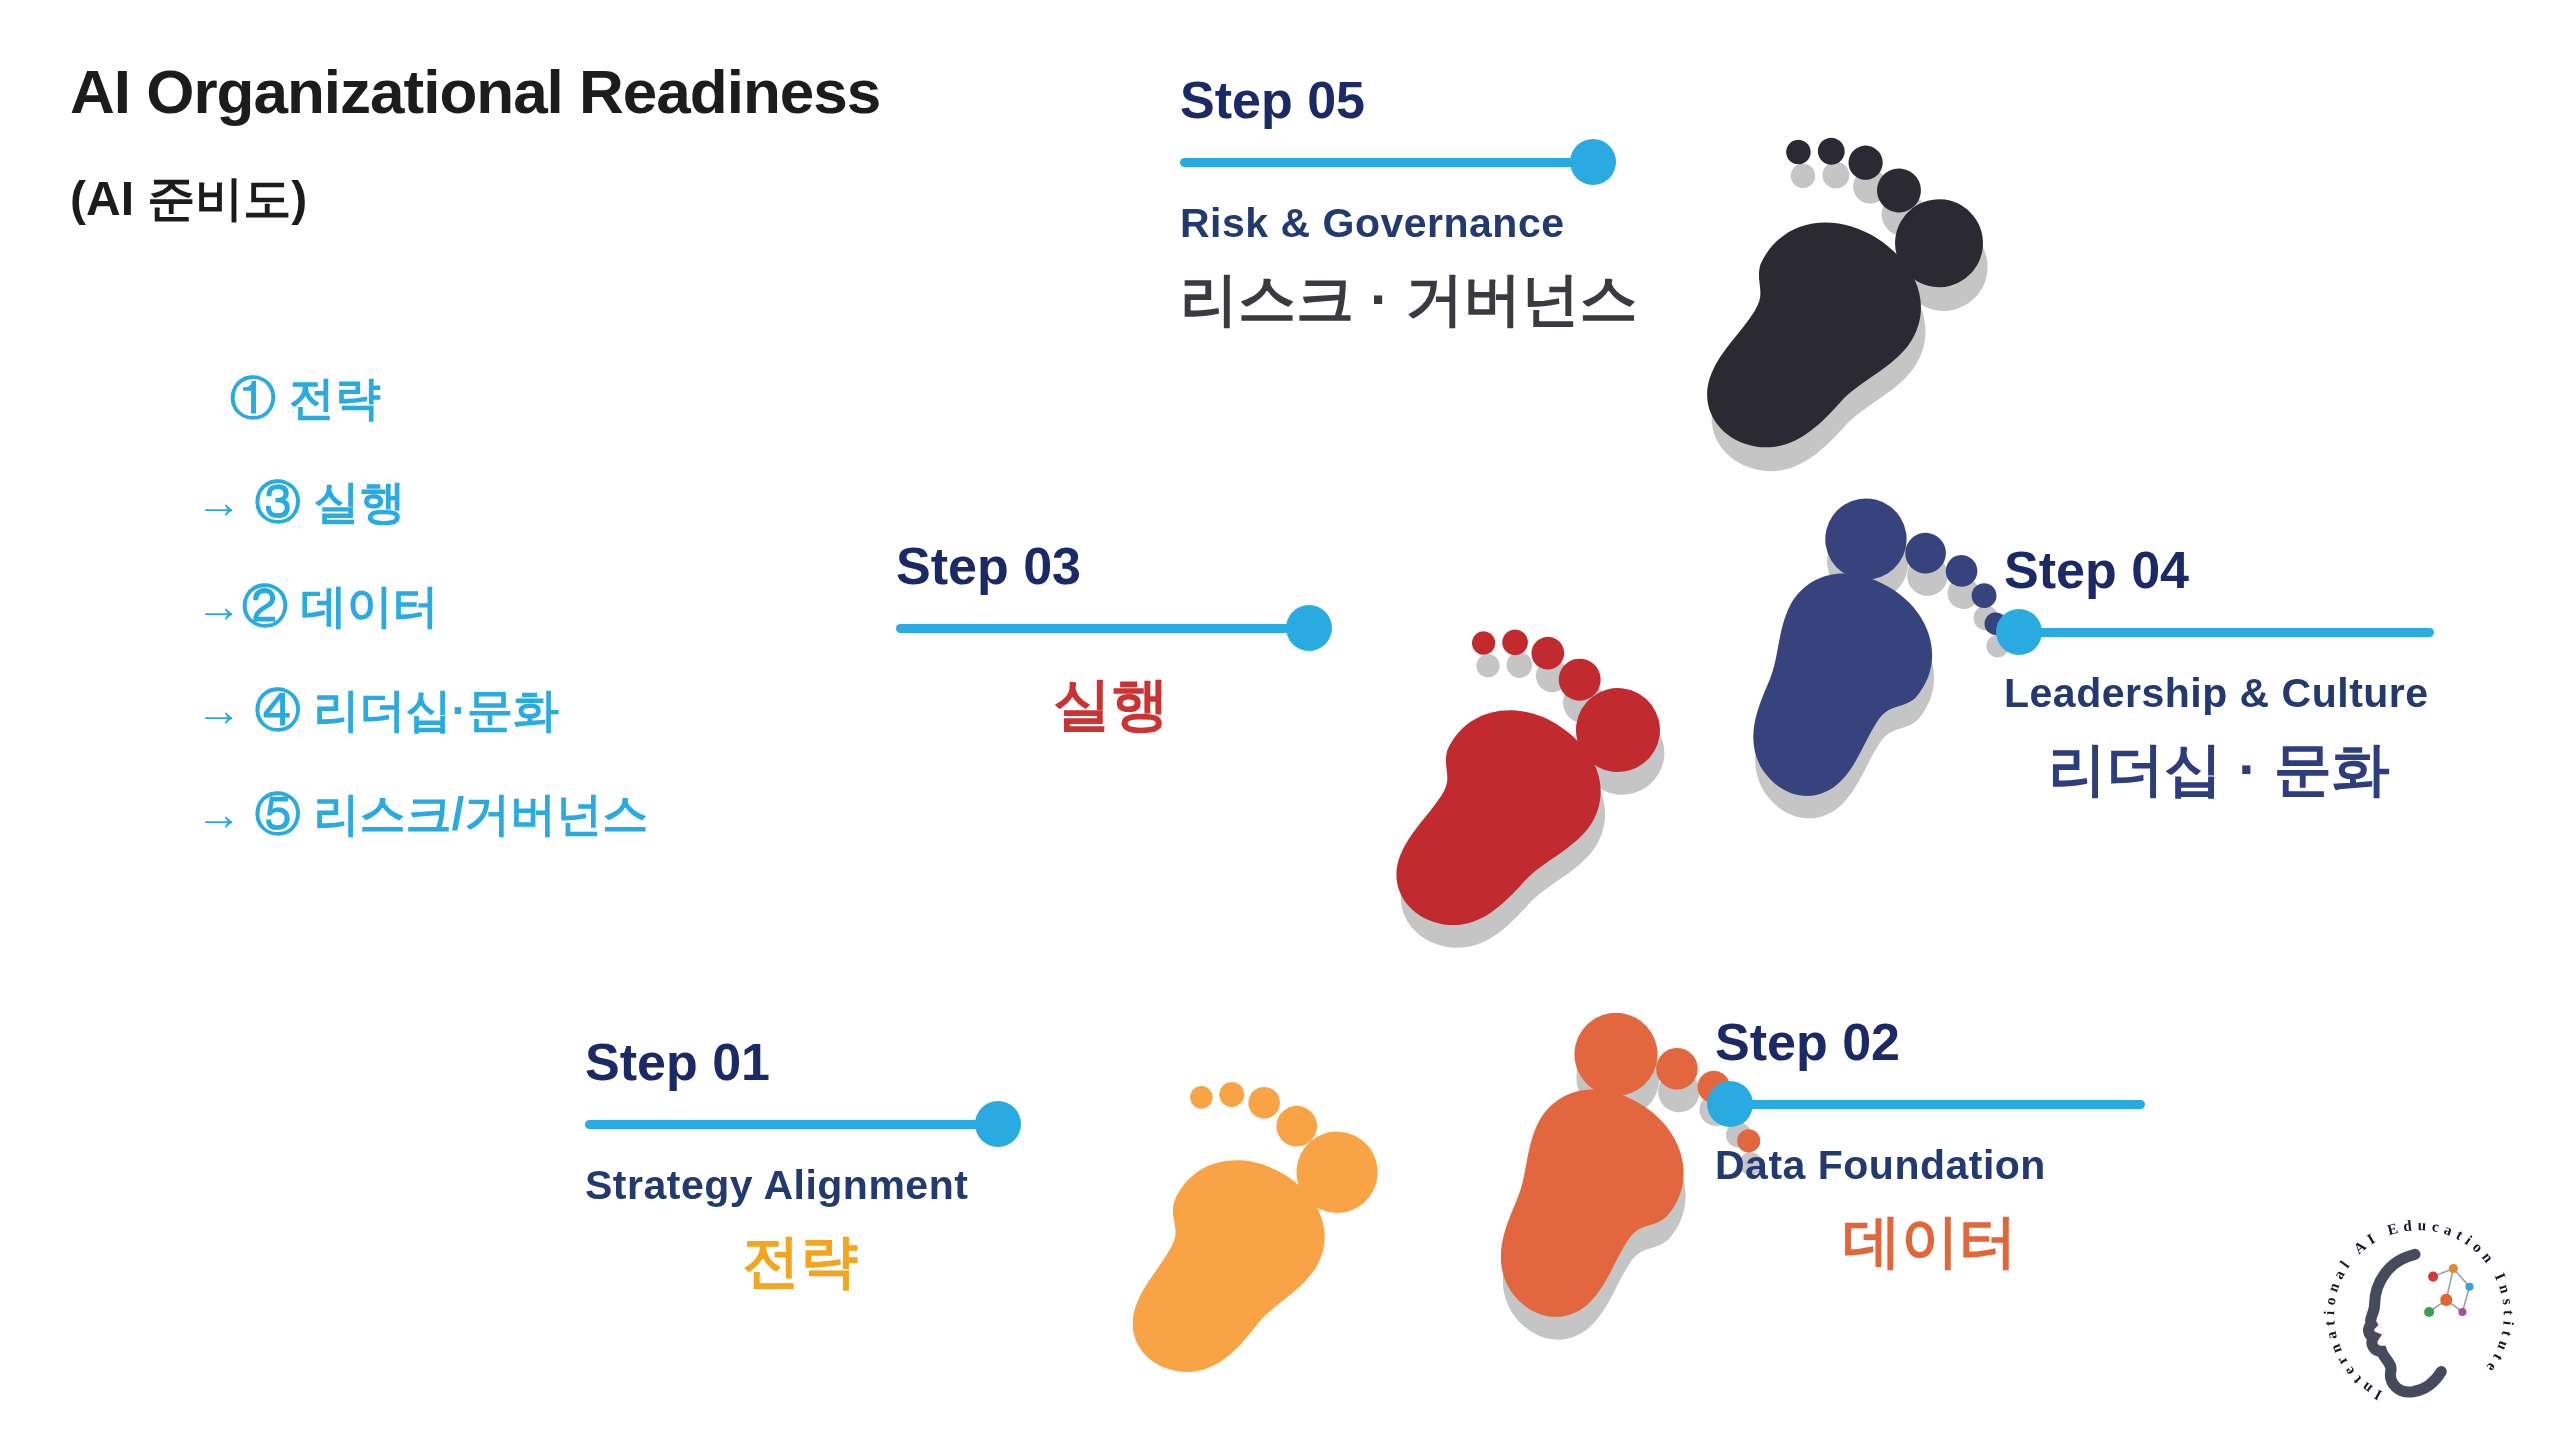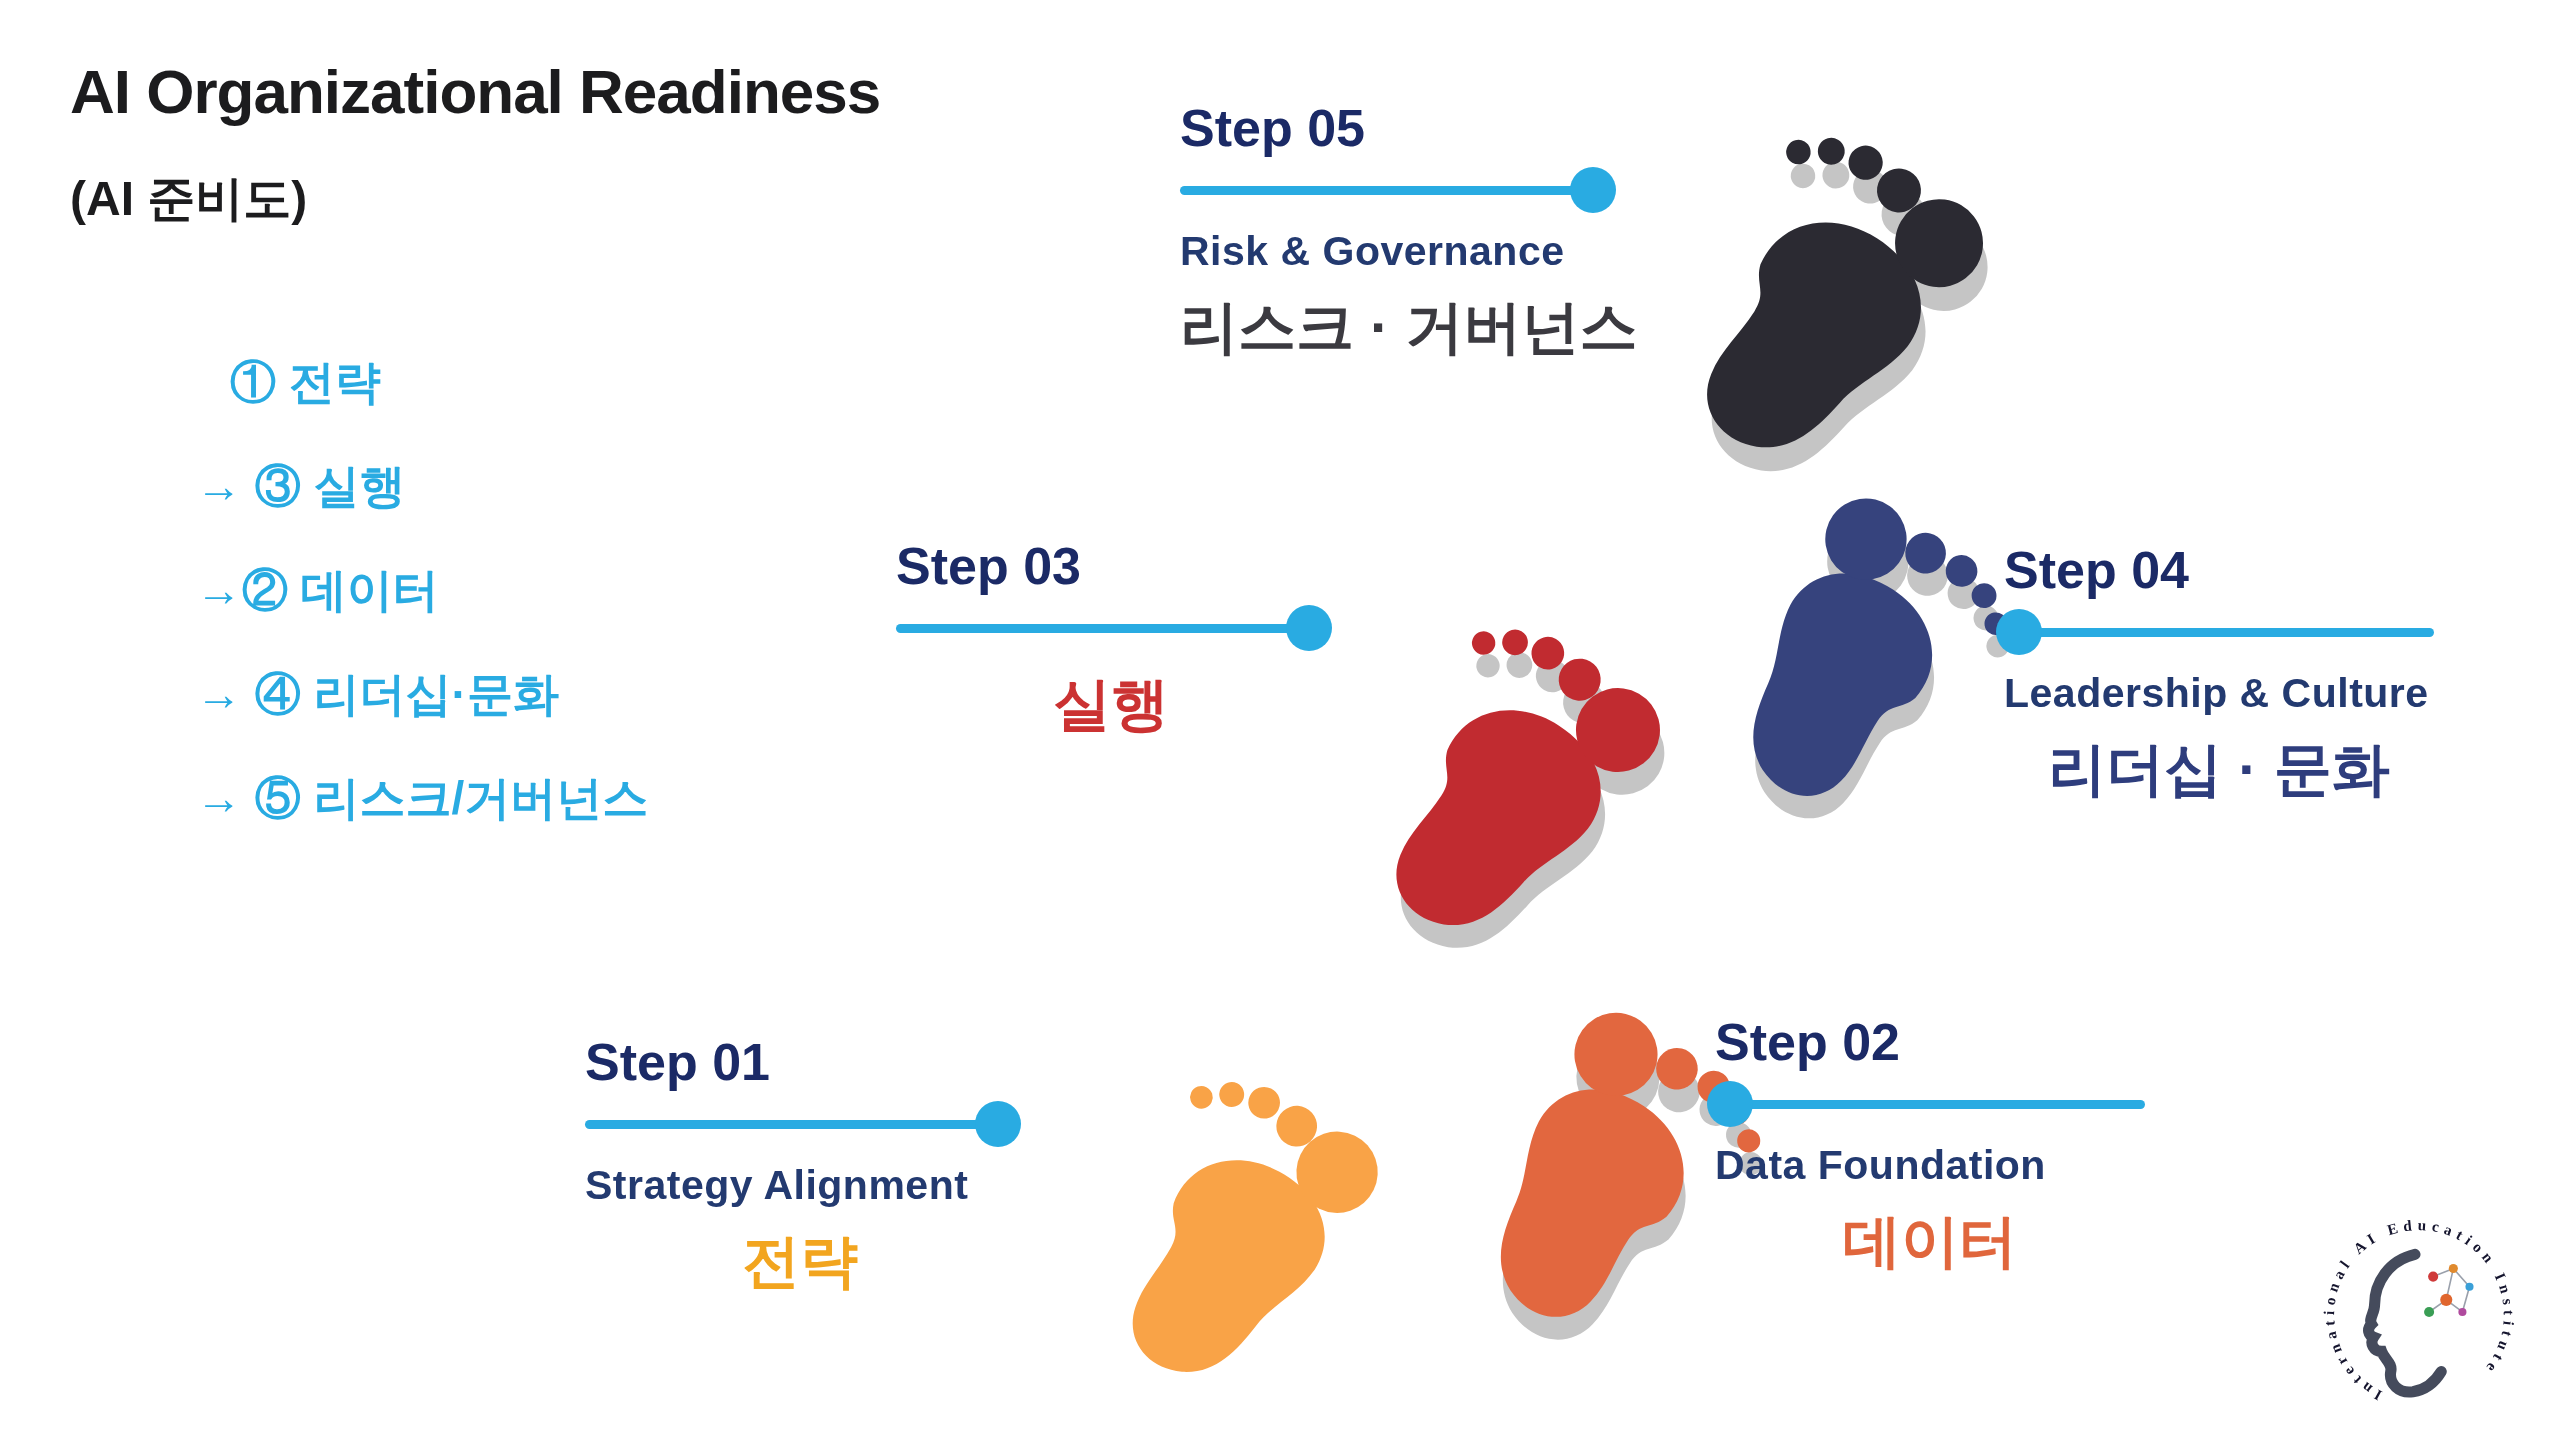--- a/index.html
+++ b/index.html
@@ -6,21 +6,21 @@
   body{width:2560px;height:1440px;position:relative;overflow:hidden;
        font-family:"Liberation Sans",sans-serif;}
 
   
   .title-block{left:70px;top:56px;width:960px;z-index:2;
                color:var(--title-ink);font-weight:700;position:absolute;}
   .title-line1{font-size:62px;letter-spacing:-1px;white-space:nowrap;}
   .title-line2{font-size:48px;margin-top:40px;}
 
   
-  .legend{left:196px;top:352px;z-index:2;position:absolute;
+  .legend{left:196px;top:368px;z-index:2;position:absolute;
           font-size:46px;font-weight:700;color:var(--accent-blue);}
   .legend-item{margin-bottom:42px;white-space:pre;}
   .legend-item:first-child{padding-left:34px;}
 
   
   .step{position:absolute;z-index:2;}
   .step-label{font-size:52px;font-weight:700;color:var(--step-navy);}
   .connector{position:relative;height:48px;width:430px;margin-top:8px;}
   .connector .bar{position:absolute;top:20px;height:9px;border-radius:5px;
                   background:var(--accent-blue);}
@@ -32,21 +32,21 @@
   .dot-left  .dot{left:-8px;}
   .step-en{margin-top:14px;font-size:41px;font-weight:700;letter-spacing:.5px;
            color:var(--en-navy);white-space:nowrap;}
   .step-ko{margin-top:14px;font-size:58px;font-weight:700;width:430px;
            text-align:center;white-space:nowrap;}
 
   #step-01{left:585px; top:1032px;width:490px;}
   #step-02{left:1715px;top:1012px;width:440px;}
   #step-03{left:896px; top:536px; width:520px;}
   #step-04{left:2004px;top:540px; width:530px;}
-  #step-05{left:1180px;top:98px;  width:470px;}
+  #step-05{left:1180px;top:70px;  width:470px;}
 
   
   .footprint{position:absolute;z-index:1;overflow:visible;}
   #fp-05{left:1672px;top:128px;width:330px;height:403px;transform:rotate(30deg);}
   #fp-04{left:1688px;top:478px;width:305px;height:373px;transform:rotate(36deg);}
   #fp-03{left:1363px;top:620px;width:315px;height:385px;transform:rotate(30deg);}
   #fp-02{left:1434px;top:992px;width:312px;height:381px;transform:rotate(36deg);}
   #fp-01{left:1096px;top:1072px;width:305px;height:373px;transform:rotate(26deg);}
 
   

